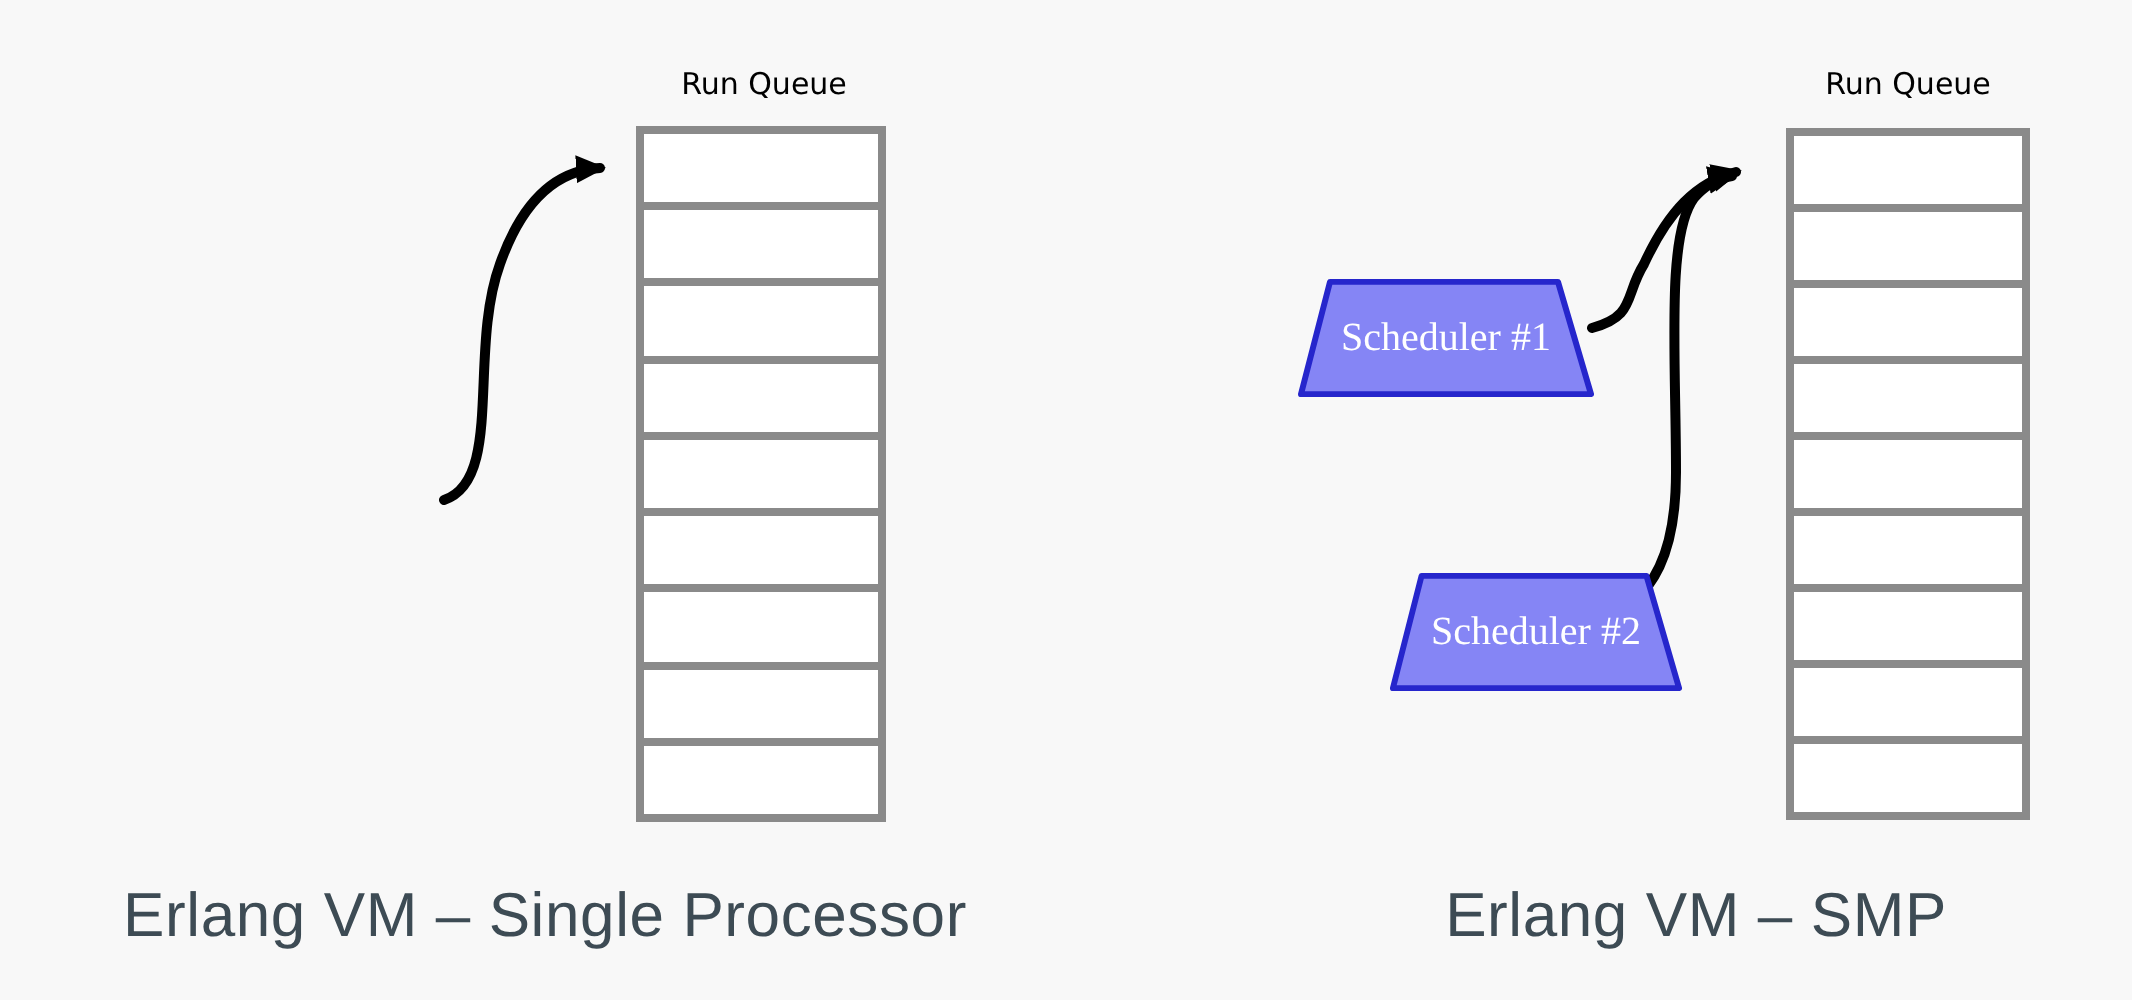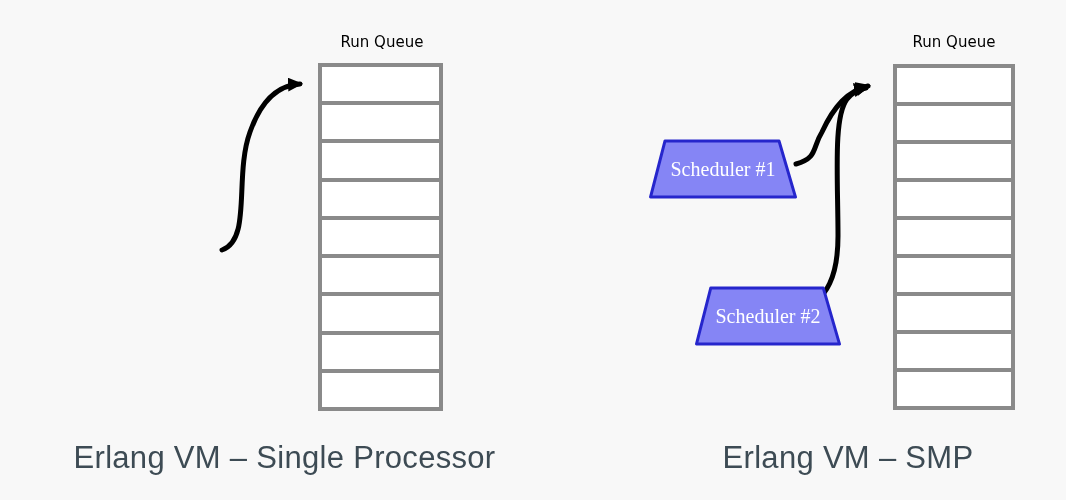--- a/index.html
+++ b/index.html
@@ -84,21 +84,21 @@
   .scheduler.smp2   { left: 650px; top: 286px; width: 148px; height: 60px; margin-left: 44px; }
   .caption {
     position: absolute;
     top: 440px;
     text-align: center;
     font-size: 31px;
     letter-spacing: 0.3px;
     color: #3d4b54;
     white-space: nowrap;
   }
-  .caption.left  { left: 18px;   width: 533px; }
+  .caption.left  { left: 6px;   width: 533px; }
   .caption.right { left: 613px; width: 470px; }
 </style>
 </head>
 <body>
 
 <div class="canvas">
 
   <svg class="arrow-layer" viewBox="0 0 1066 500" xmlns="http://www.w3.org/2000/svg">
     <defs>
       <marker id="arrowhead" markerUnits="userSpaceOnUse" markerWidth="18" markerHeight="16" refX="12" refY="7" orient="auto">

